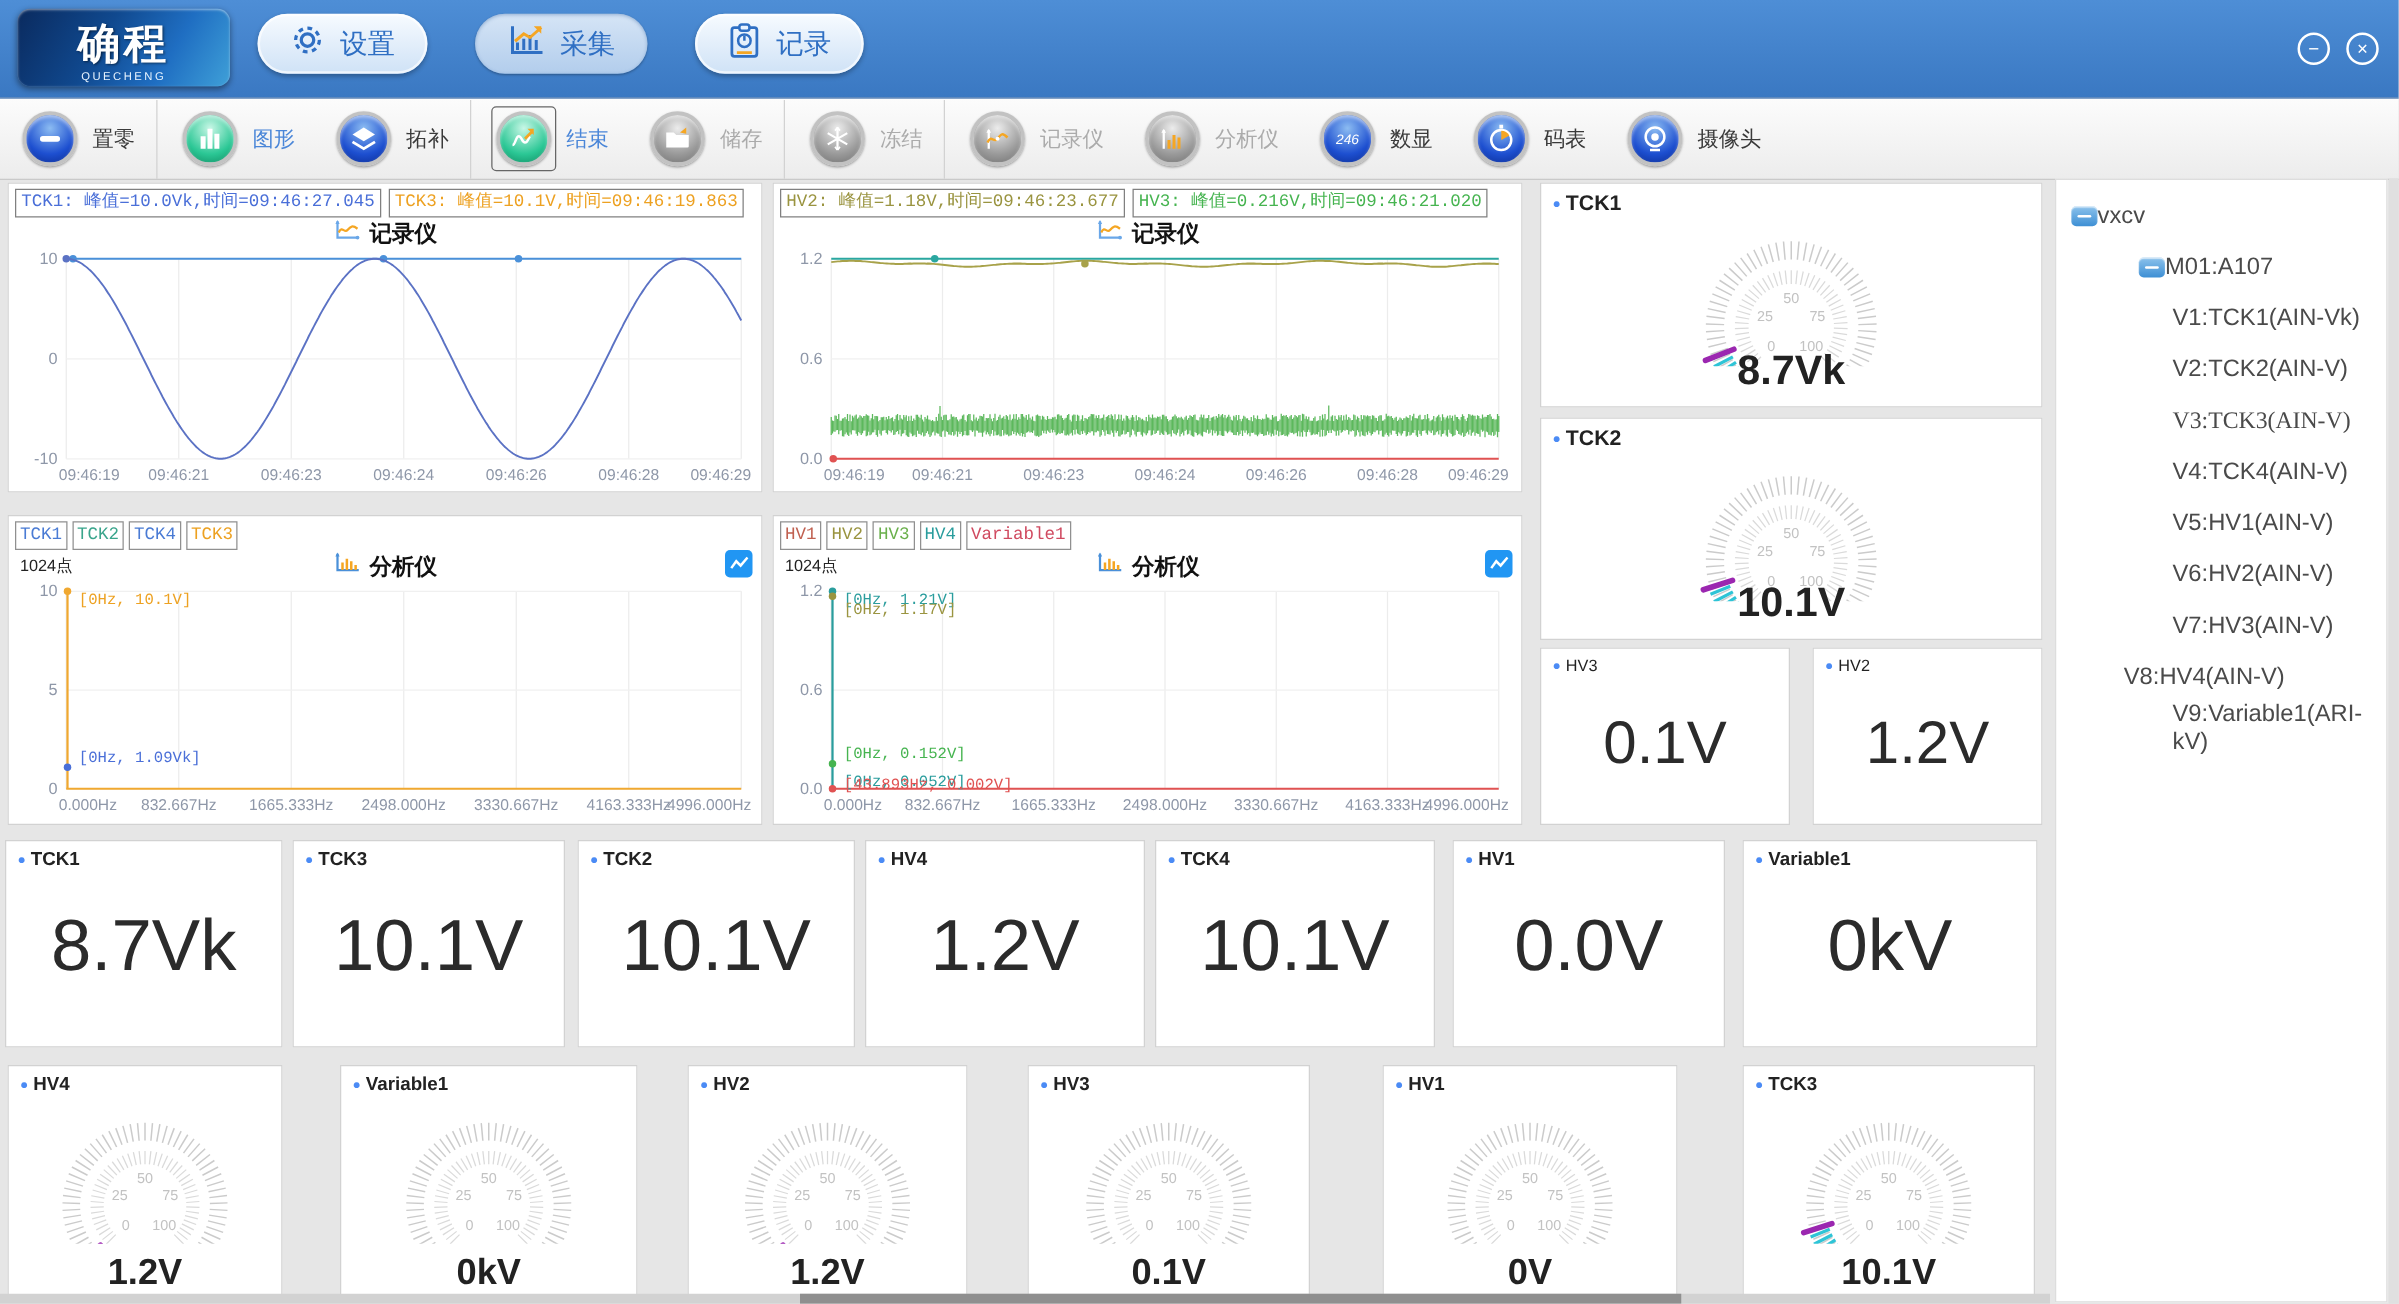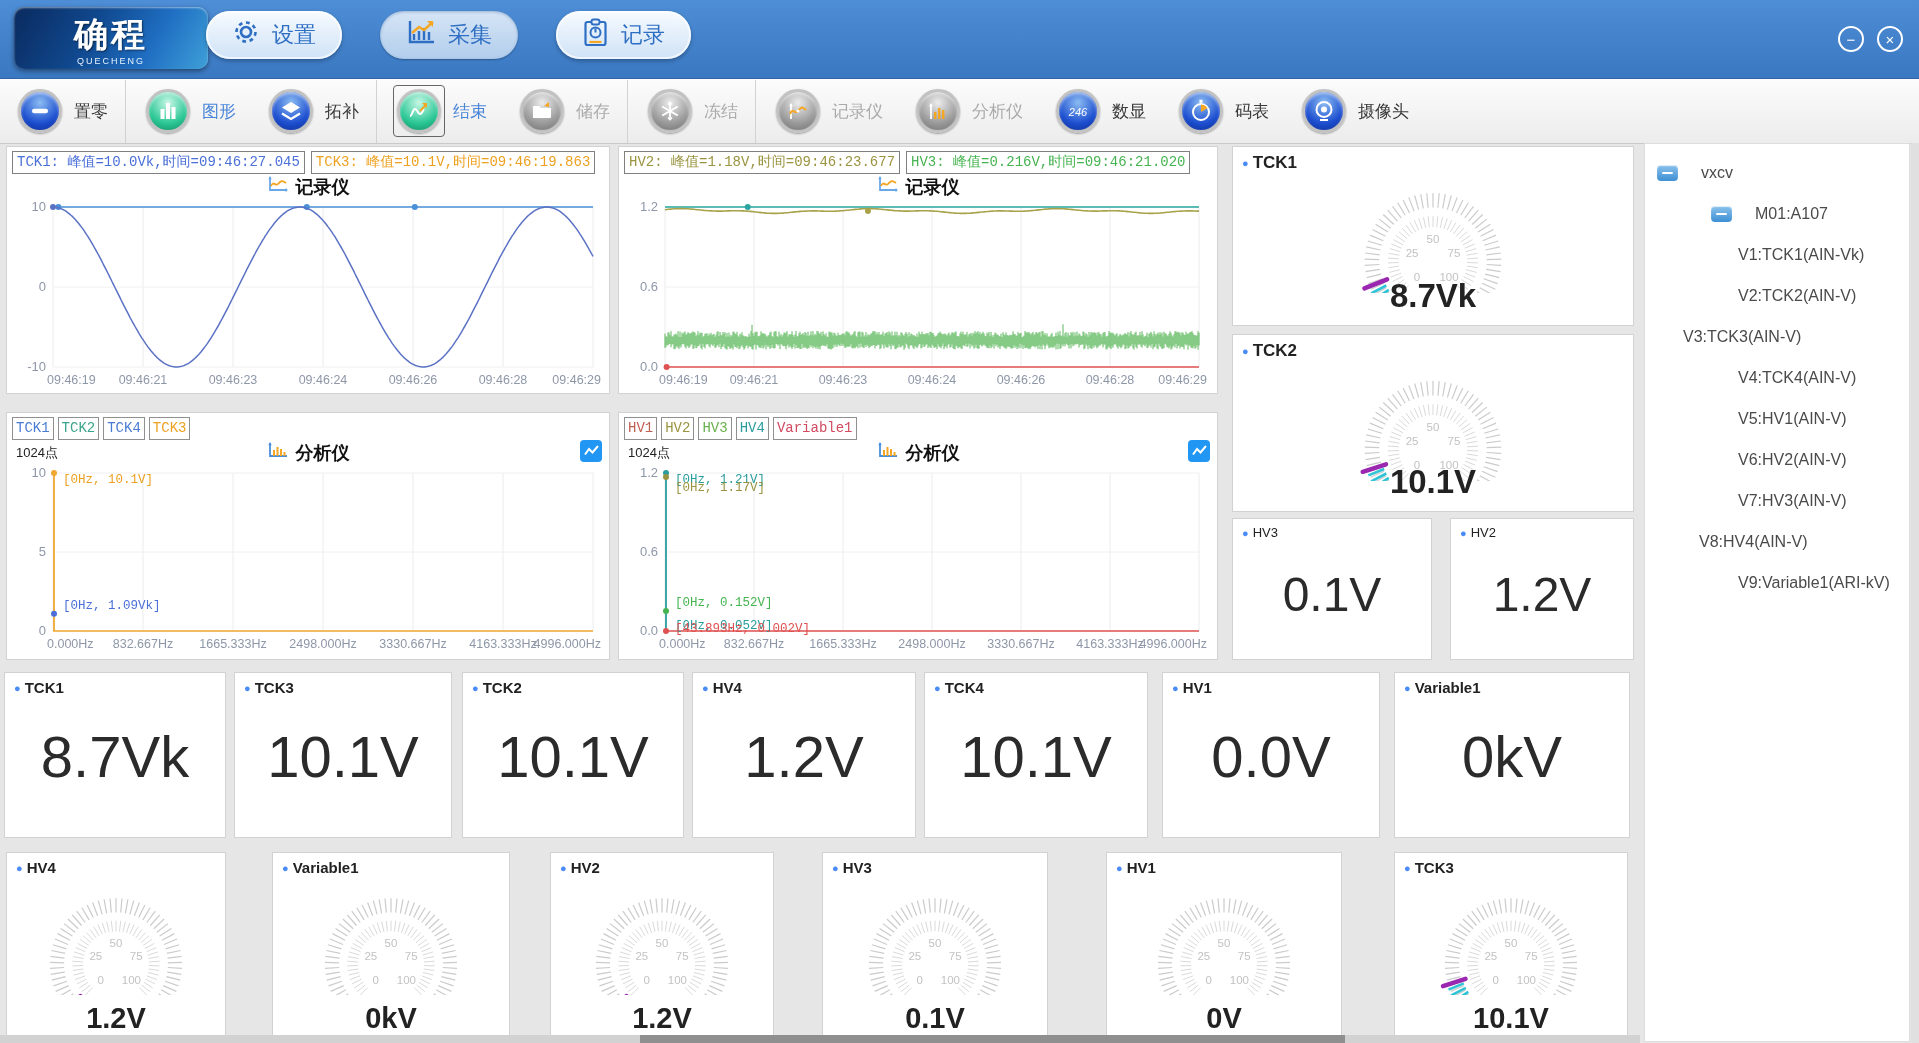--- a/index.html
+++ b/index.html
@@ -2,21 +2,21 @@
 <html><head>
 <meta charset="utf-8">
 <style>
   html,body{margin:0;padding:0}
   body{width:1919px;height:1043px;background:#e6e6e6;font-family:"Liberation Sans",sans-serif;
        overflow:hidden;position:relative;-webkit-font-smoothing:antialiased}
 
   
   .titlebar{position:absolute;left:0;top:0;width:1919px;height:78px;
             background:linear-gradient(#4e8ed6,#3a78c2);border-bottom:1px solid #2f64a6}
-  .logo{position:absolute;left:14px;top:7px;width:194px;height:62px;border-radius:10px;
+  .logo{position:absolute;left:14px;top:7px;width:170px;height:62px;border-radius:10px;
         background:linear-gradient(120deg,#0a2a5e 0%,#10498f 40%,#1f6ec2 70%,#3fa0d8 100%);
         box-shadow:0 2px 5px rgba(0,0,0,.45),inset 0 1px 2px rgba(255,255,255,.5);text-align:center}
   .logo-text{font-size:34px;font-weight:bold;color:#fff;letter-spacing:3px;margin-top:5px;
              text-shadow:1px 1px 2px rgba(0,0,0,.5)}
   .logo-sub{font-size:9px;color:#e8f4ff;letter-spacing:2px;margin-top:-2px}
   .navbtn{position:absolute;top:11px;height:48px;border-radius:26px;display:flex;align-items:center;
           gap:12px;padding:0 26px;cursor:pointer;color:#2f6fc3;font-size:22px;
           background:linear-gradient(#f7fbff,#cfe2f6);
           box-shadow:0 2px 4px rgba(0,0,0,.3),inset 0 0 0 2px rgba(255,255,255,.65)}
   .navbtn.active{background:linear-gradient(#d6e5f6,#b2cdec);
@@ -66,21 +66,21 @@
   .gval{position:absolute;left:0;right:0;bottom:4px;text-align:center;font-size:29px;
         font-weight:bold;color:#222}
   .sgval{position:absolute;left:0;right:0;bottom:10px;text-align:center;font-size:33px;
          font-weight:bold;color:#222}
   .dval{position:absolute;left:0;right:0;top:34%;text-align:center;font-size:48px;color:#2b2b2b;font-weight:500}
   .gsvg{position:absolute;left:50%;transform:translateX(-50%);top:24px}
 
   
   .tree{position:absolute;left:1644px;top:143px;width:266px;height:899px;background:#fff;
         border:1px solid #ddd;box-sizing:border-box;overflow:hidden}
-  .treerow{height:41px;display:flex;align-items:center;gap:23px;cursor:pointer;font-size:16px;color:#4a4a4a}
+  .treerow{height:41px;display:flex;align-items:center;gap:0;cursor:pointer;font-size:19px;color:#4a4a4a}
   .nodeicon{width:21px;height:16px;border-radius:4px;flex:0 0 aupx;
             background:linear-gradient(#8cc2ec,#3d8fd4);box-shadow:inset 0 1px 1px rgba(255,255,255,.8);
             display:flex;align-items:center;justify-content:center;flex-shrink:0}
   .nodeicon::after{content:"";display:block;width:11px;height:2px;background:#fff;border-radius:1px}
 
   .hscroll{position:absolute;left:0;top:1035px;width:1640px;height:8px;background:#d2d2d2}
   .hthumb{position:absolute;left:640px;top:0;width:705px;height:8px;background:#8f8f8f;cursor:pointer}
   .vstrip{position:absolute;left:1911px;top:143px;width:8px;height:900px;background:#e0e0e0}
 
   svg text{font-family:"Liberation Sans",sans-serif}
@@ -2001,21 +2001,21 @@
     <div class="treerow" style="padding-left: 66px;">
       <div class="nodeicon"></div>
       <span>M01:A107</span>
     </div>
     <div class="treerow" style="padding-left: 93px;">
       <span>V1:TCK1(AIN-Vk)</span>
     </div>
     <div class="treerow" style="padding-left: 93px;">
       <span>V2:TCK2(AIN-V)</span>
     </div>
-    <div class="treerow" style="padding-left: 38px;">
+    <div class="treerow" style="padding-left: 93px; font-family: Liberation Serif, serif;">
       <span>V3:TCK3(AIN-V)</span>
     </div>
     <div class="treerow" style="padding-left: 93px;">
       <span>V4:TCK4(AIN-V)</span>
     </div>
     <div class="treerow" style="padding-left: 93px;">
       <span>V5:HV1(AIN-V)</span>
     </div>
     <div class="treerow" style="padding-left: 93px;">
       <span>V6:HV2(AIN-V)</span>

